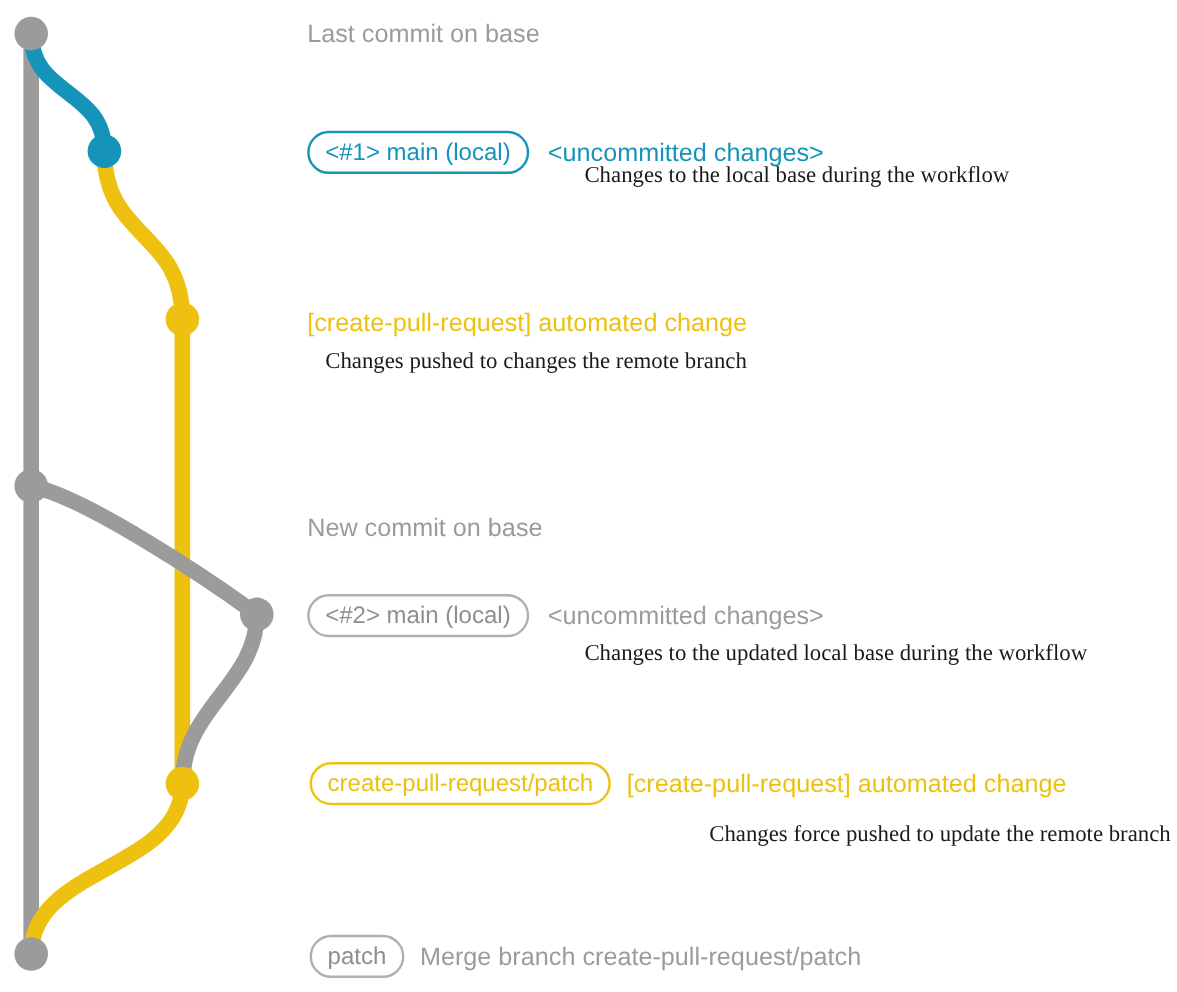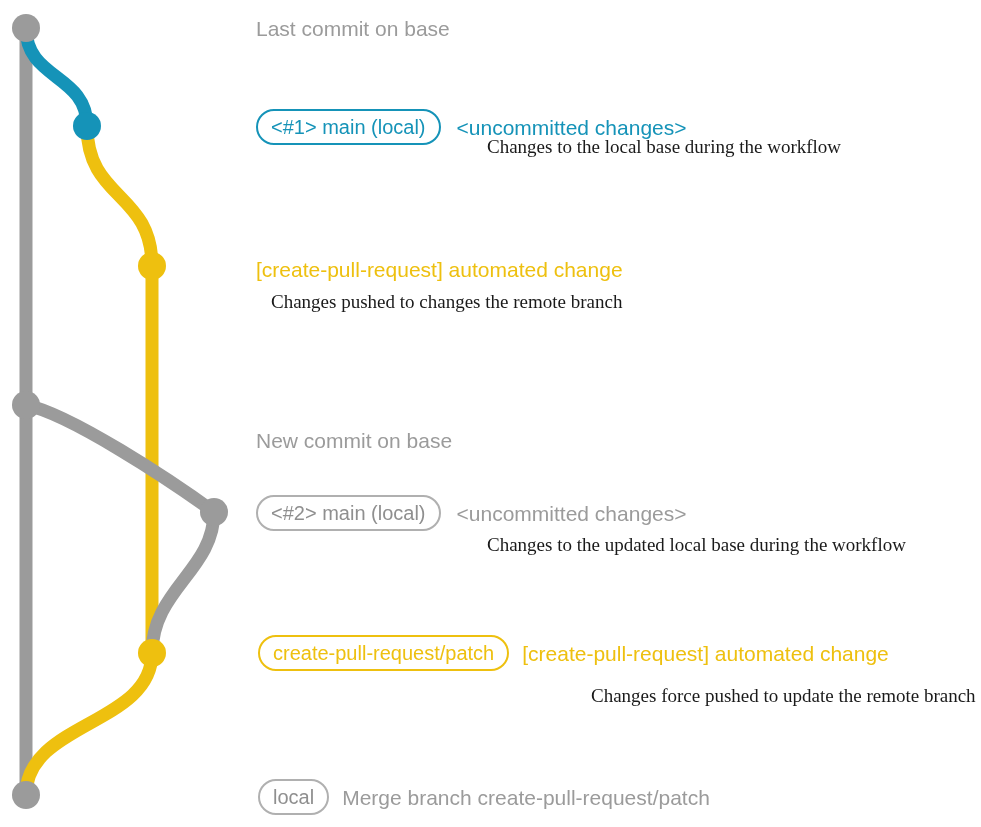--- a/index.html
+++ b/index.html
@@ -128,16 +128,16 @@
 <div class="subline" style="left:487px; top:535px;">Changes to the updated local base during the workflow</div>
 
 <div class="row" style="left:258px; top:636px; height:34px;">
   <span class="pill yellow">create-pull-request/patch</span>
   <span class="gap-sm"></span>
   <span class="headline yellow">[create-pull-request] automated change</span>
 </div>
 <div class="subline" style="left:591px; top:676px;margin-top:10px;">Changes force pushed to update the remote branch</div>
 
 <div class="row" style="left:258px; top:780px; height:34px;">
-  <span class="pill gray">local</span>
+  <span class="pill gray">patch</span>
   <span class="gap-sm"></span>
   <span class="headline gray">Merge branch create-pull-request/patch</span>
 </div>
 
 </body></html>

